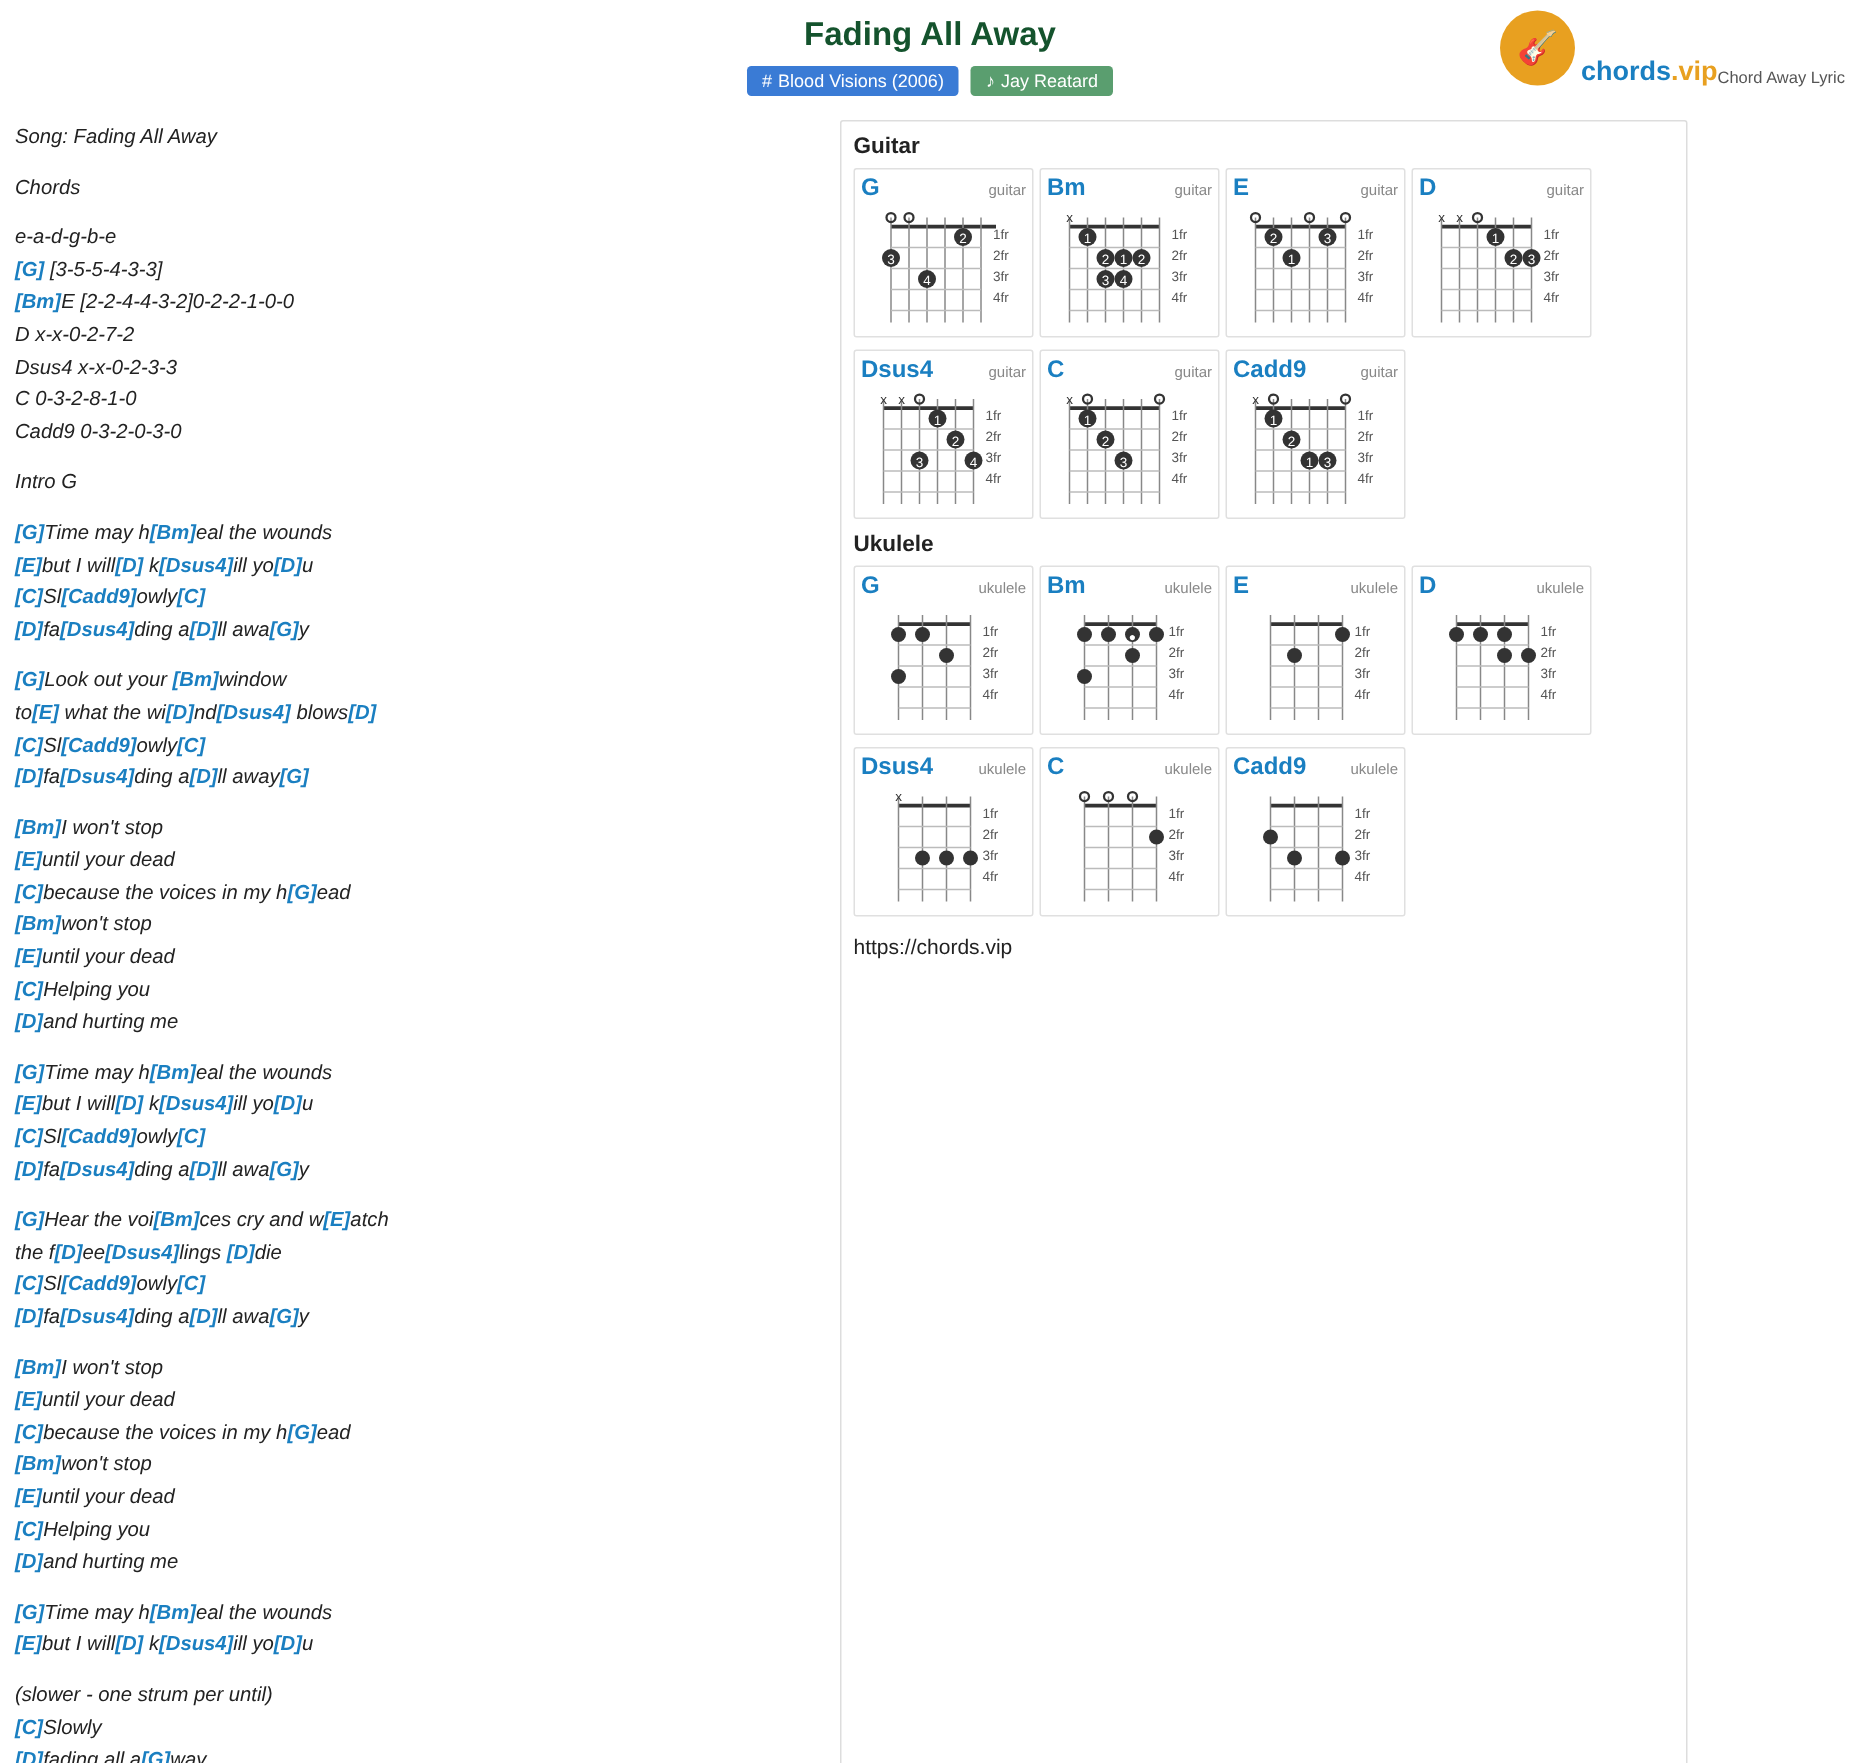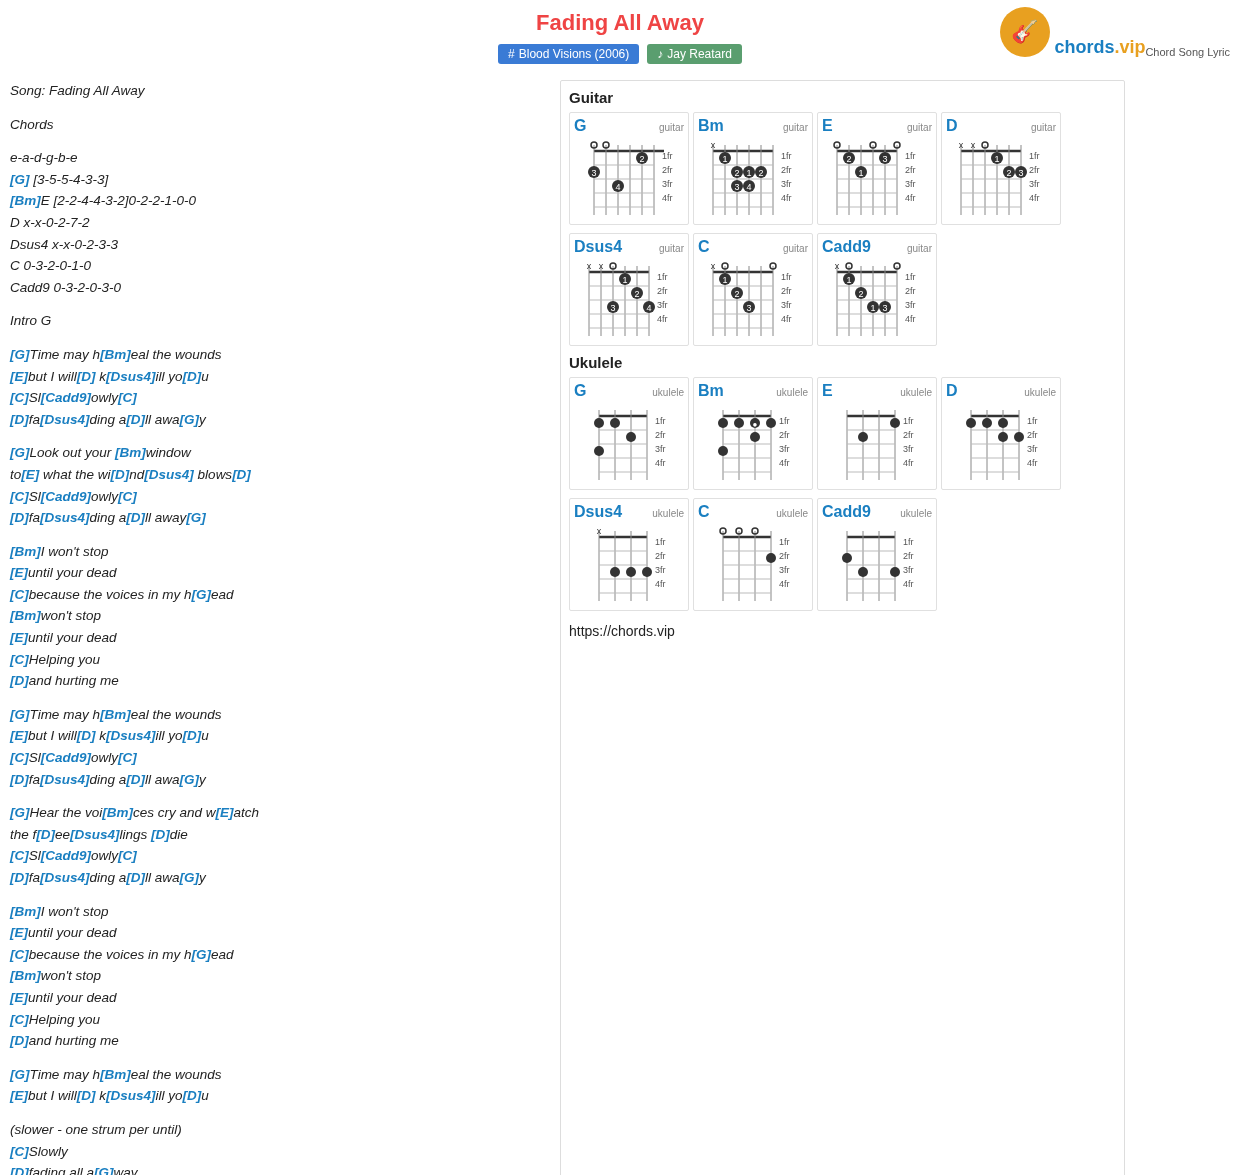--- a/index.html
+++ b/index.html
@@ -13,21 +13,21 @@
     }
 
     
     .header {
       text-align: center;
       padding: 10px 0 6px;
       position: relative;
     }
     .header-title {
       font-size: 22px;
-      color: #ef4444;
+      color: #14532d;
       font-weight: bold;
       margin-bottom: 8px;
     }
     .header-tags {
       display: flex;
       justify-content: center;
       gap: 8px;
     }
     .tag-album {
       background: #3a7bd5;
@@ -181,38 +181,38 @@
       <span>♪</span>
       <span>Jay Reatard</span>
     </span>
   </div>
   <div class="logo">
     <div class="logo-guitar">🎸</div>
     <div class="logo-text">
       <span>
         <span class="logo-chords">chords</span><span class="logo-vip">.vip</span>
       </span>
-      <span class="logo-sub">Chord Song Lyric</span>
+      <span class="logo-sub">Chord Away Lyric</span>
     </div>
   </div>
 </div>
 
 <div class="main-layout">
 
   <div class="lyrics-col">
     <p>Song: Fading All Away</p>
     <div class="section-gap"></div>
     <p>Chords</p>
     <div class="section-gap"></div>
     <p>e-a-d-g-b-e</p>
     <p><span class="chord-link">[G]</span> [3-5-5-4-3-3]</p>
     <p><span class="chord-link">[Bm]</span>E [2-2-4-4-3-2]0-2-2-1-0-0</p>
     <p>D x-x-0-2-7-2</p>
     <p>Dsus4 x-x-0-2-3-3</p>
-    <p>C 0-3-2-0-1-0</p>
+    <p>C 0-3-2-8-1-0</p>
     <p>Cadd9 0-3-2-0-3-0</p>
     <div class="section-gap"></div>
     <p>Intro G</p>
     <div class="section-gap"></div>
 
     <p><span class="chord-link">[G]</span>Time may h<span class="chord-link">[Bm]</span>eal the wounds</p>
     <p><span class="chord-link">[E]</span>but I will<span class="chord-link">[D]</span> k<span class="chord-link">[Dsus4]</span>ill yo<span class="chord-link">[D]</span>u</p>
     <p><span class="chord-link">[C]</span>Sl<span class="chord-link">[Cadd9]</span>owly<span class="chord-link">[C]</span></p>
     <p><span class="chord-link">[D]</span>fa<span class="chord-link">[Dsus4]</span>ding a<span class="chord-link">[D]</span>ll awa<span class="chord-link">[G]</span>y</p>
     <div class="section-gap"></div>

